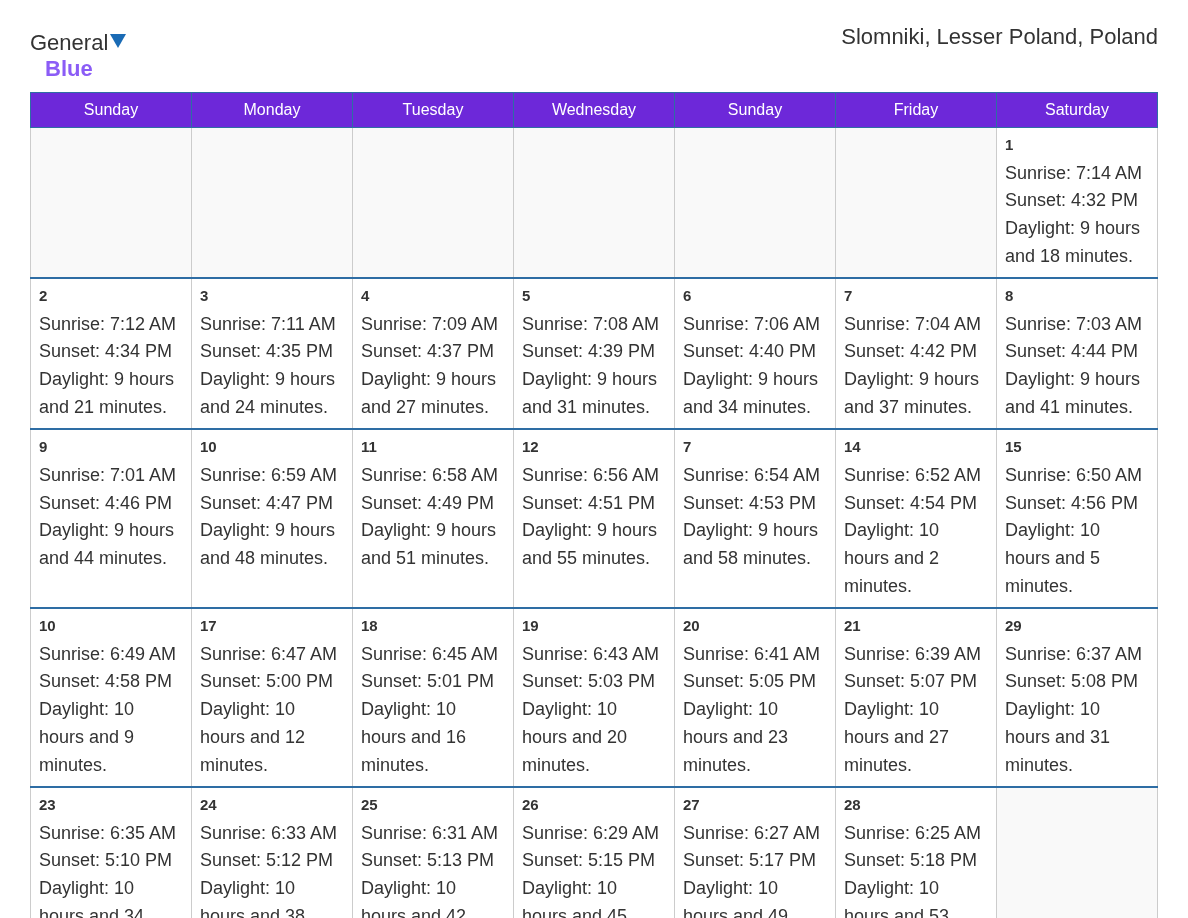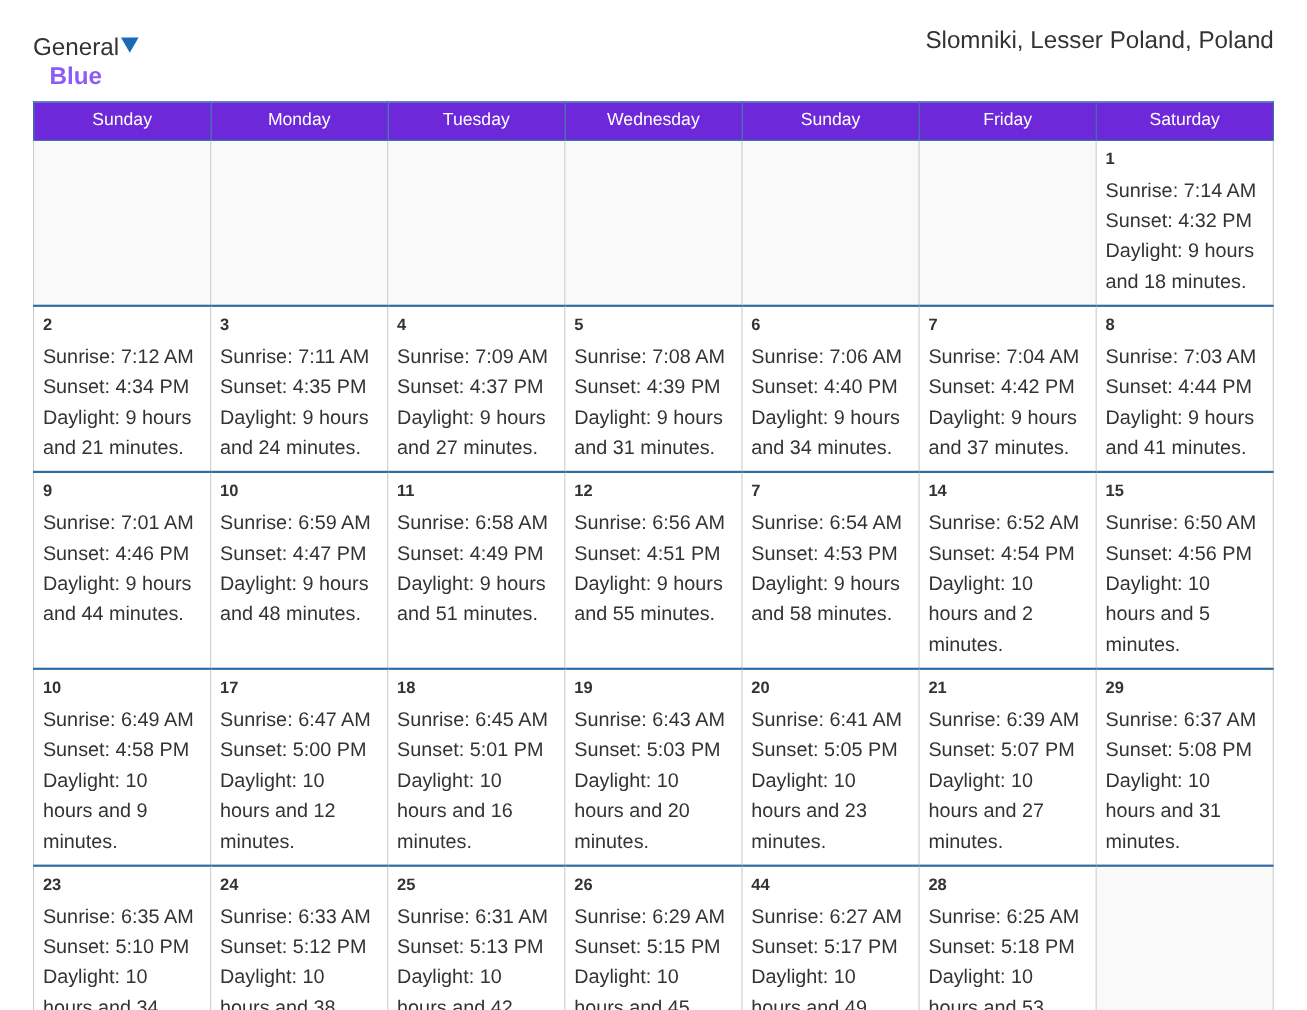--- a/index.html
+++ b/index.html
@@ -242,21 +242,21 @@
         </td>
         <td>
           <span class="day-number">25</span>
           <div class="day-info">Sunrise: 6:31 AM<br>Sunset: 5:13 PM<br>Daylight: 10 hours and 42 minutes.</div>
         </td>
         <td>
           <span class="day-number">26</span>
           <div class="day-info">Sunrise: 6:29 AM<br>Sunset: 5:15 PM<br>Daylight: 10 hours and 45 minutes.</div>
         </td>
         <td>
-          <span class="day-number">44</span>
+          <span class="day-number">27</span>
           <div class="day-info">Sunrise: 6:27 AM<br>Sunset: 5:17 PM<br>Daylight: 10 hours and 49 minutes.</div>
         </td>
         <td>
           <span class="day-number">28</span>
           <div class="day-info">Sunrise: 6:25 AM<br>Sunset: 5:18 PM<br>Daylight: 10 hours and 53 minutes.</div>
         </td>
         <td class="empty"></td>
       </tr>
     </tbody>
 </table>

